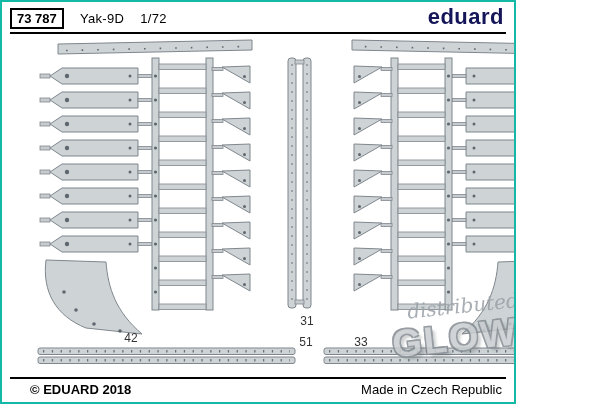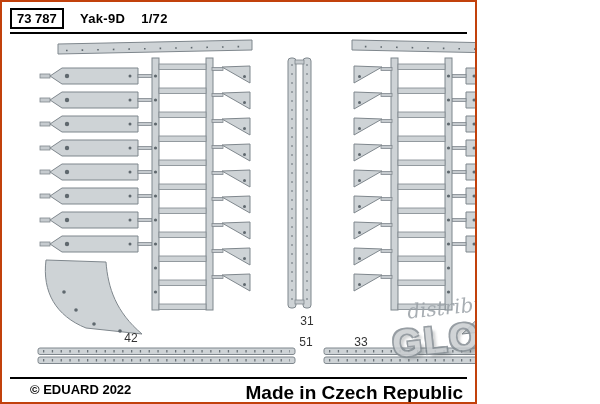--- a/index.html
+++ b/index.html
@@ -1,35 +1,35 @@
 <!DOCTYPE html>
 <html><head>
 <meta charset="utf-8">
 <style>
   html,body{margin:0;padding:0;background:#fff;}
   .page{
-    position:relative;width:477px;height:404px;box-sizing:border-box;
-    background:#ffffff;border:2px solid #c2410c;overflow:hidden;
+    position:relative;width:516px;height:404px;box-sizing:border-box;
+    background:#ffffff;border:2px solid #14b8a6;overflow:hidden;
     font-family:"Liberation Sans",sans-serif;color:#000;
   }
   .catalog-box{
     position:absolute;left:8px;top:6px;border:2px solid #000;
     padding:0 5px;font-weight:bold;font-size:13px;line-height:17px;
   }
-  .title{position:absolute;left:78px;top:9px;font-weight:bold;font-size:13px;letter-spacing:.3px;}
+  .title{position:absolute;left:78px;top:9px;font-weight:normal;font-size:13px;letter-spacing:.3px;}
   .scale{margin-left:16px;}
   .brand{
     position:absolute;right:10px;top:2px;font-weight:bold;font-size:22px;
     color:#15155a;letter-spacing:.5px;
   }
   .rule{position:absolute;left:8px;right:8px;height:2px;background:#000;}
   .rule-top{top:30px;}
   .rule-bottom{top:375px;}
   .copyright{position:absolute;left:28px;top:380px;font-weight:bold;font-size:13px;}
-  .origin{position:absolute;right:12px;top:380px;font-weight:bold;font-size:19px;}
+  .origin{position:absolute;right:12px;top:380px;font-weight:normal;font-size:13px;}
   .fret-svg{position:absolute;left:0;top:0;}
   .part-label{position:absolute;font-size:12px;color:#333;width:26px;text-align:center;}
   .label-29{left:116px;top:329px;}
   .label-31{left:292px;top:312px;}
   .label-32{left:291px;top:333px;}
   .label-33{left:322px;top:333px;margin-left:24px;}
   .watermark{
     position:absolute;left:362px;top:290px;width:232px;text-align:center;
     transform:rotate(-6deg);opacity:.85;pointer-events:none;
   }
@@ -45,20 +45,21 @@
 <body>
 
 <div class="page">
 
   <div class="catalog-box">
     <span>73 787</span>
   </div>
   <div class="title">
     <span>Yak-9D</span><span class="scale">1/72</span>
   </div>
+  <div class="brand">eduard</div>
   <div class="rule rule-top"></div>
 
   <svg class="fret-svg" width="600" height="404" viewBox="0 0 600 404">
     <defs>
       <g id="slat">
         <rect x="-8" y="6" width="10" height="4" fill="#c6cbcf" stroke="#7f878d" stroke-width="0.8"></rect>
         <path d="M14,0 L90,0 L90,16 L14,16 L2,8 Z" fill="#ced3d6" stroke="#7f878d" stroke-width="1"></path>
         <rect x="90" y="6.5" width="14" height="3" fill="#c6cbcf" stroke="#7f878d" stroke-width="0.8"></rect>
         <circle cx="19" cy="8" r="2.2" fill="#5f686e"></circle>
         <circle cx="82" cy="8" r="1.5" fill="#5f686e"></circle>
@@ -160,16 +161,16 @@
   <div class="part-label label-31">31</div>
   <div class="part-label label-32">51</div>
   <div class="part-label label-33">33</div>
 
   <div class="watermark">
     <div class="wm1">distributed by</div>
     <div class="wm2">GLOW2B</div>
   </div>
 
   <div class="rule rule-bottom"></div>
-  <div class="copyright">© EDUARD 2022</div>
+  <div class="copyright">© EDUARD 2018</div>
   <div class="origin">Made in Czech Republic</div>
 
 </div>
 
 </body></html>

